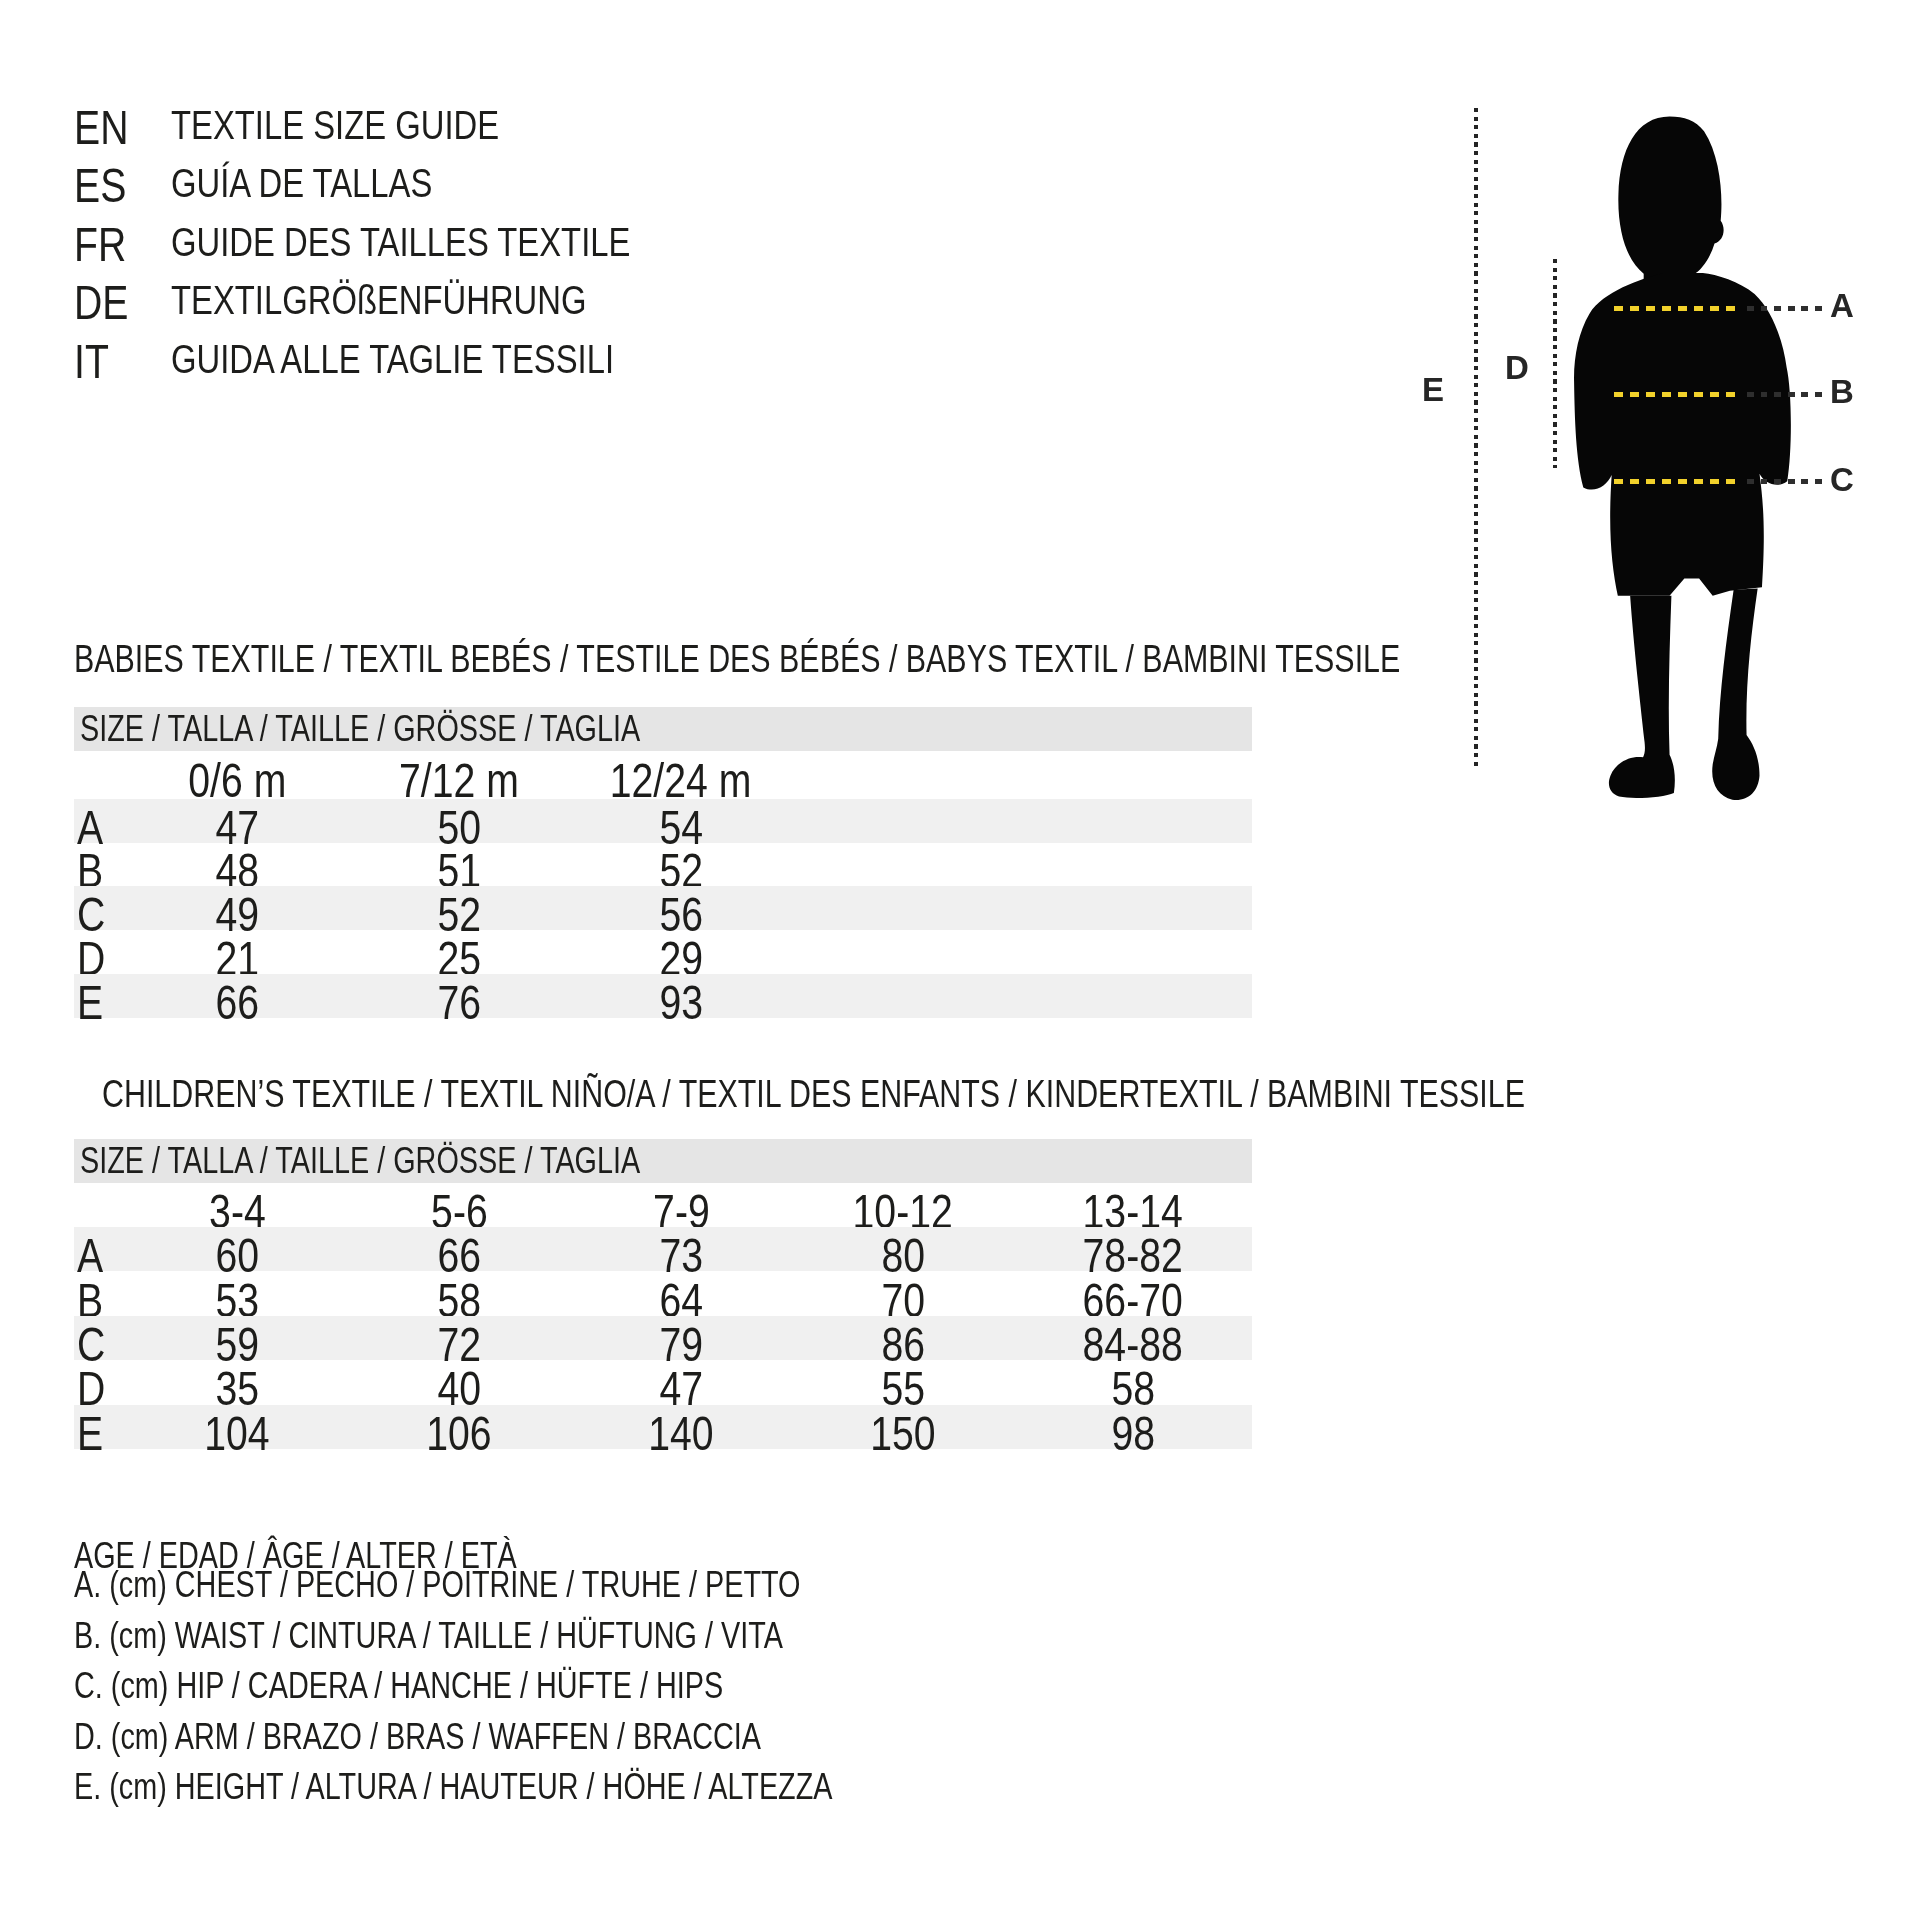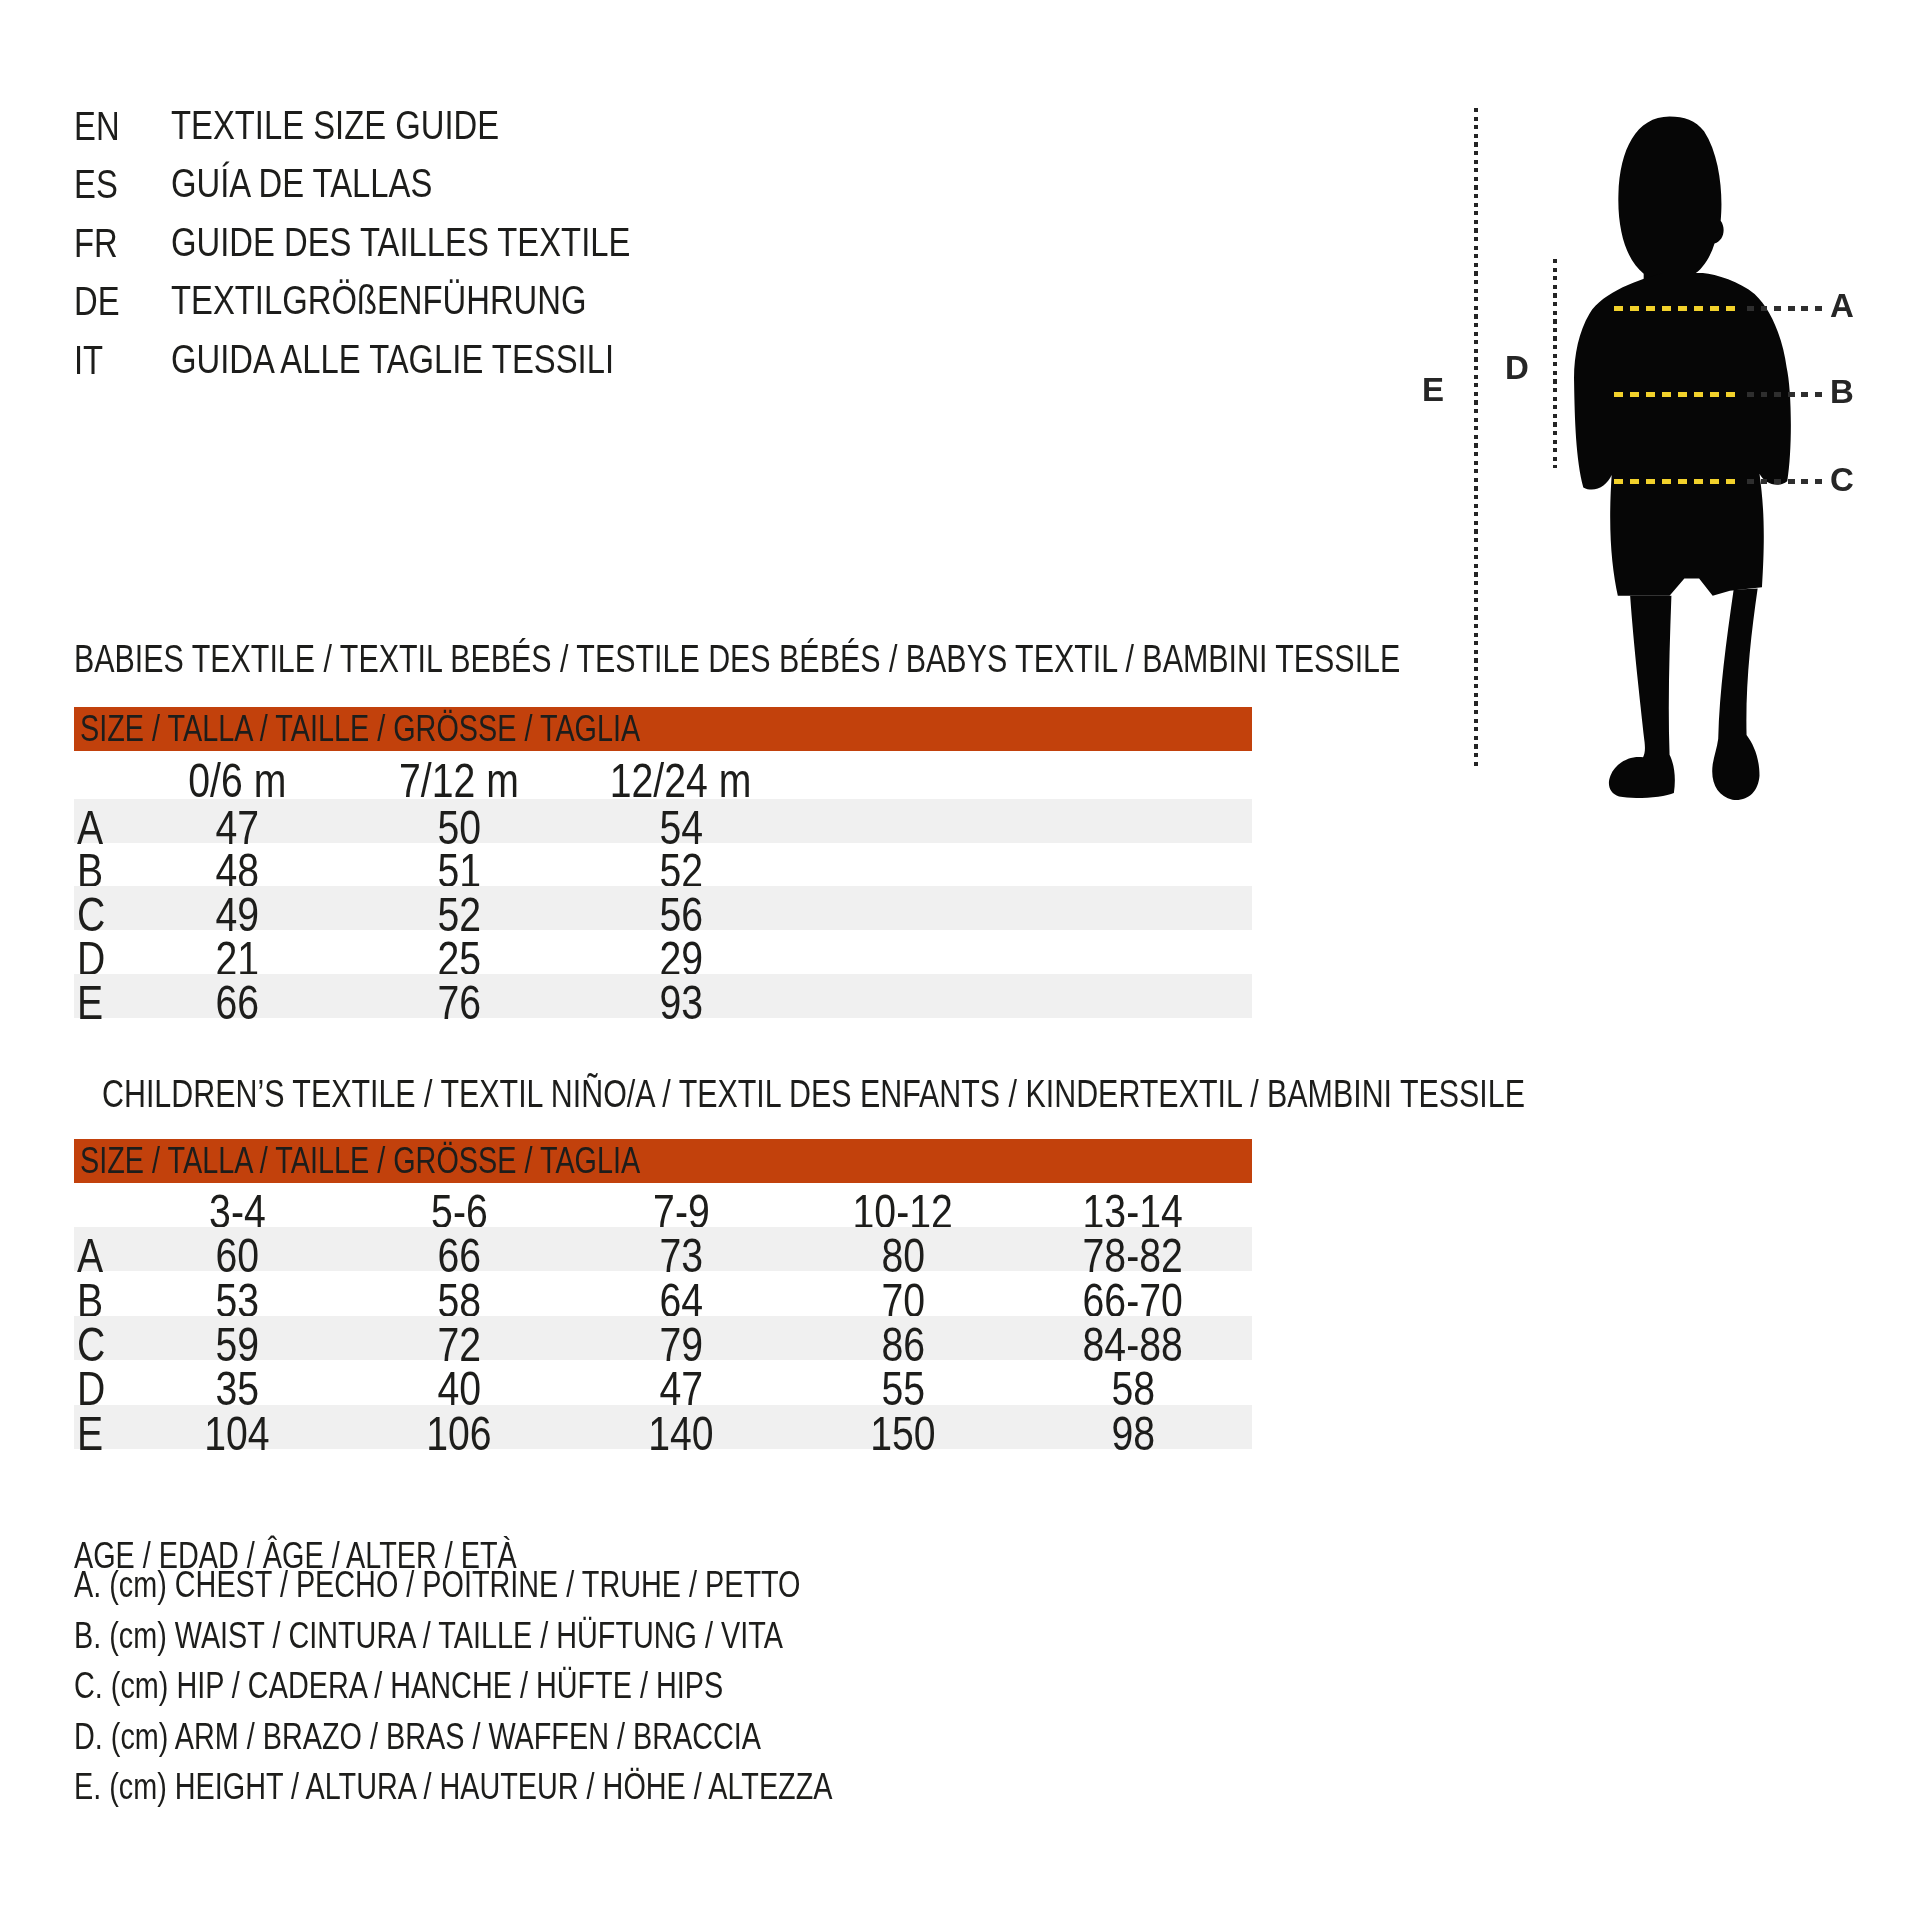--- a/index.html
+++ b/index.html
@@ -9,28 +9,28 @@
     background:#ffffff;
     font-family:"Liberation Sans","DejaVu Sans",sans-serif;
     color:#1d1d1b;
     overflow:hidden;
   }
   .cond{display:inline-block;transform:scaleX(0.8);transform-origin:0 50%;white-space:nowrap;}
   .cond-c{transform-origin:50% 50%;}
 
   
   .lang-row{position:absolute;left:74px;height:49px;display:flex;align-items:center;}
-  .lang-code{position:absolute;left:0;top:0;height:49px;display:flex;align-items:center;font-size:41px;}
+  .lang-code{position:absolute;left:0;top:0;height:49px;display:flex;align-items:center;font-size:49px;}
   .lang-label{position:absolute;left:97px;top:0;height:49px;display:flex;align-items:flex-start;font-size:41px;}
 
   
   .section-title{position:absolute;left:74px;height:39px;display:flex;align-items:center;font-size:38px;}
 
   
-  .t-head{position:absolute;left:74px;width:1178px;height:44px;background:#c2410c;display:flex;align-items:center;font-size:36px;}
+  .t-head{position:absolute;left:74px;width:1178px;height:44px;background:#e5e5e5;display:flex;align-items:center;font-size:36px;}
   .t-head .cond{margin-left:6.2px;}
   .t-row{position:absolute;left:74px;width:1178px;display:grid;align-items:center;font-size:49px;}
   .g3{grid-template-columns:52px 222px 222px 222px 1fr;}
   .g5{grid-template-columns:52px 222px 222px 222px 222px 1fr;}
   .t-row .cell{text-align:center;}
   .t-row .rowlab{text-align:left;padding-left:2.5px;}
   .shade{background:#f0f0f0;}
 
   
   .legend-line{position:absolute;left:74px;height:43px;display:flex;align-items:center;font-size:36px;}

